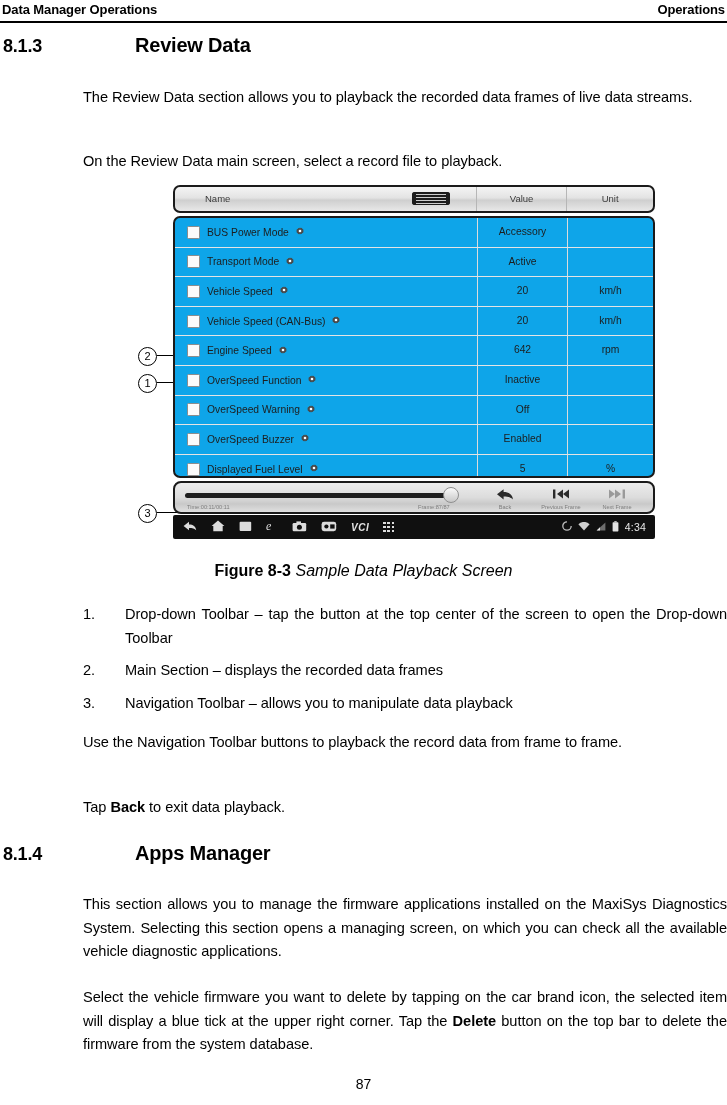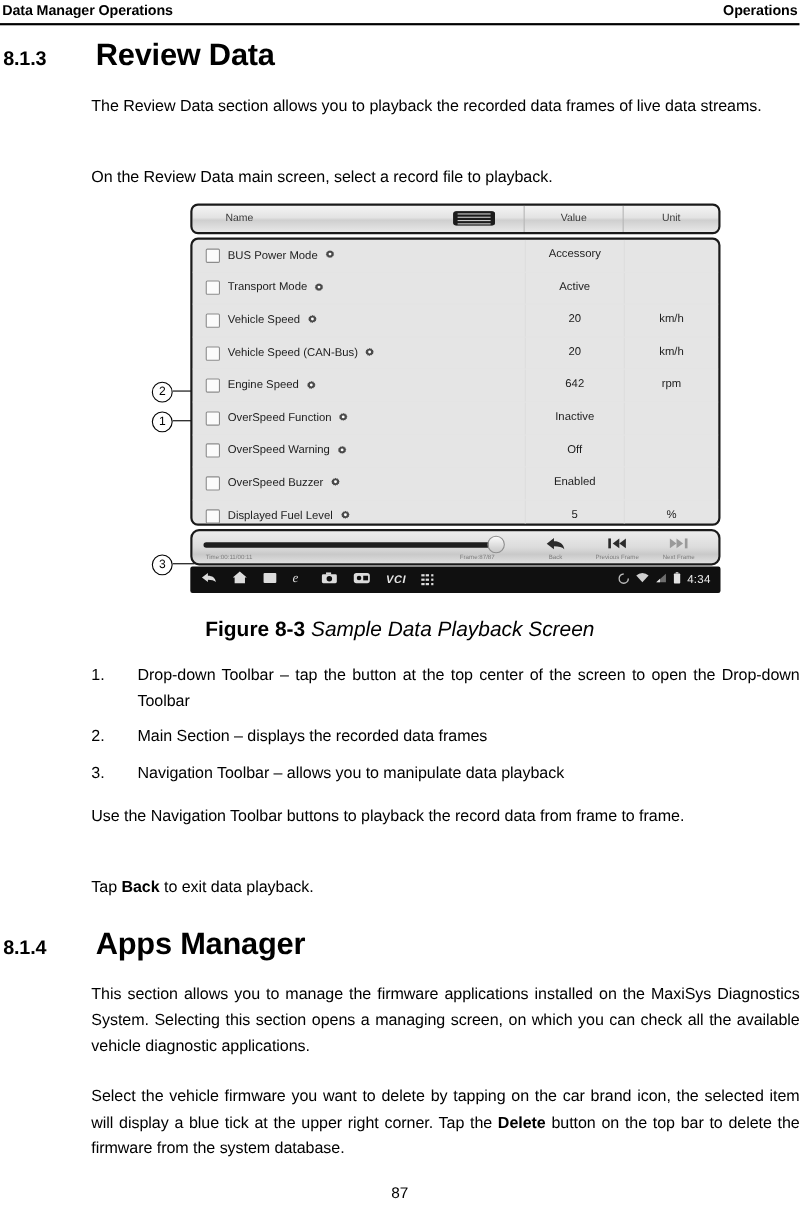--- a/index.html
+++ b/index.html
@@ -53,21 +53,21 @@
     align-items: baseline;
     font-size: 20px;
     font-weight: bold;
     letter-spacing: -0.2px;
   }
   .h2 .num {
     width: 84px;
     flex: none;
     font-size: 18px;
   }
-  .h2 .ttl { font-size: 28px; }
+  .h2 .ttl { font-size: 20px; margin-left: 48px; }
 
   
   .para {
     position: absolute;
     left: 83px;
     width: 644px;
     font-size: 14.6px;
     line-height: 23.5px;
     text-align: justify;
     letter-spacing: -0.05px;
@@ -104,21 +104,21 @@
     top: 183px;
     width: 727px;
     height: 370px;
   }
   .caption {
     position: absolute;
     left: 0;
     top: 562px;
     width: 727px;
     text-align: center;
-    font-size: 19px;
+    font-size: 16px;
   }
   .caption .cap-b { font-weight: bold; }
   .caption .cap-i { font-style: italic; }
 
   
   .device {
     position: absolute;
     left: 173px;
     top: 2px;
     width: 390px;
@@ -173,21 +173,21 @@
   
   .main-section {
     position: absolute;
     left: 0;
     top: 31px;
     width: 482px;
     height: 262px;
     box-sizing: border-box;
     border: 2px solid #1a1a1a;
     border-radius: 7px;
-    background: #e5e5e5;
+    background: #0ea5e9;
     overflow: hidden;
   }
   .ms-inner {
     position: relative;
     width: 100%;
     height: 100%;
   }
   .row {
     display: flex;
     height: 28.6px;

